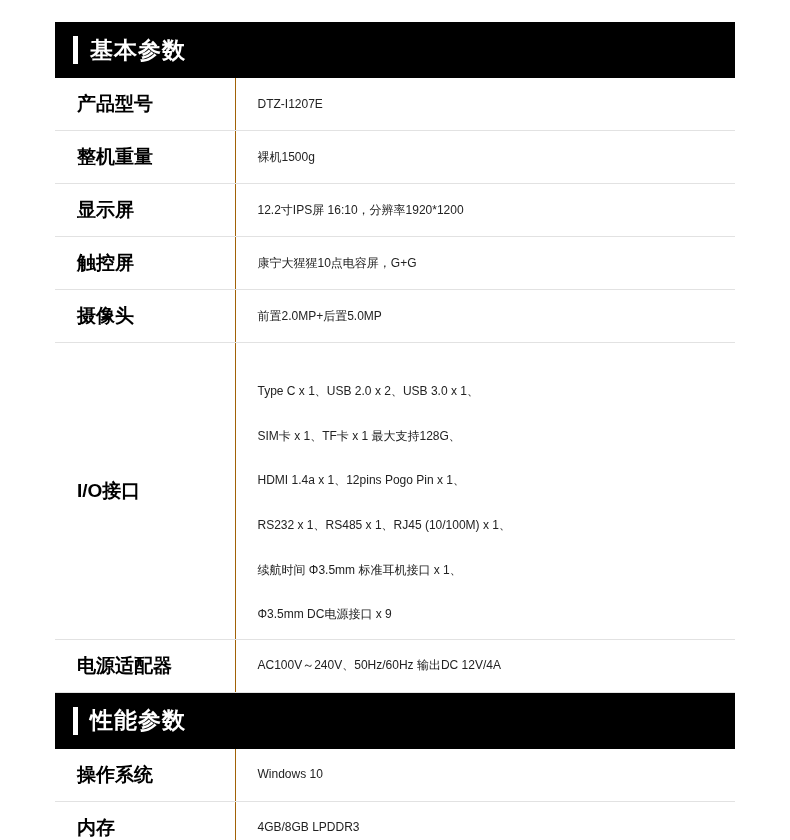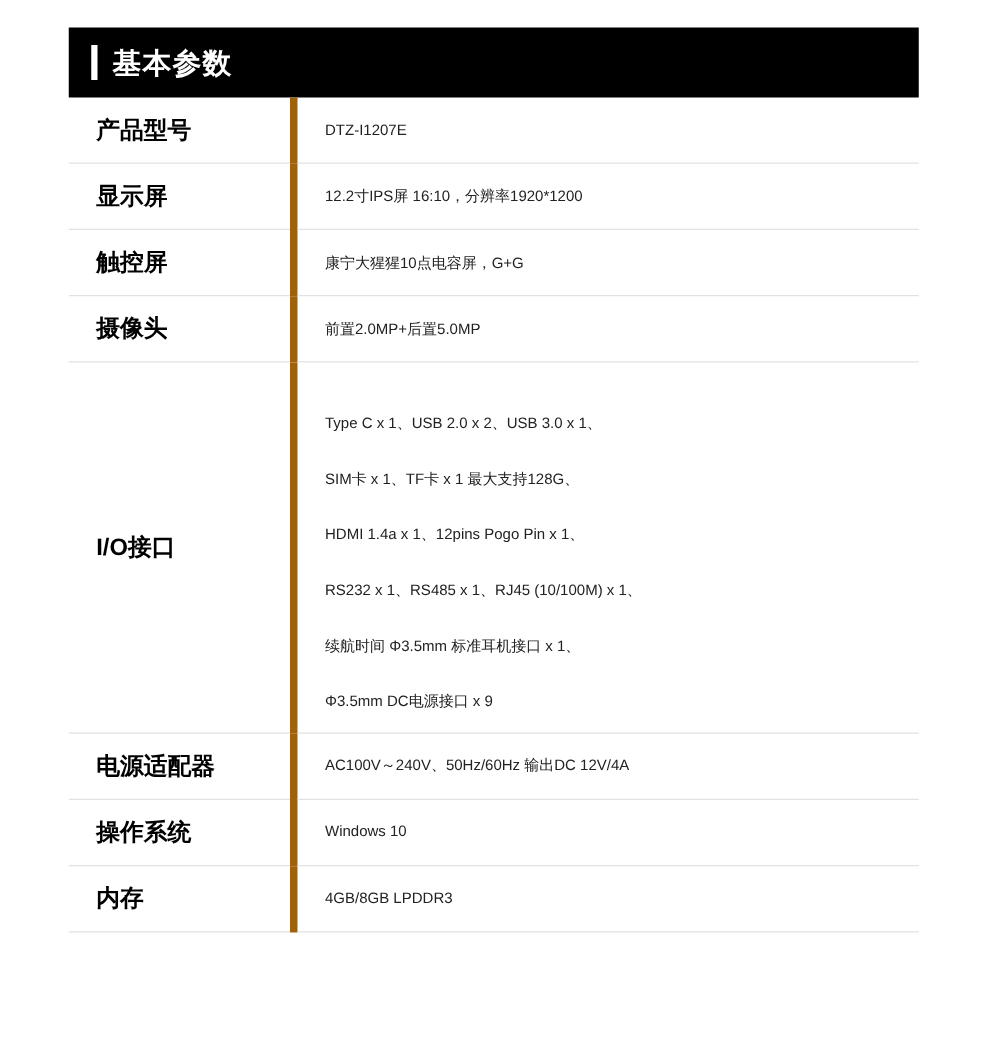--- a/index.html
+++ b/index.html
@@ -55,21 +55,21 @@
   .spec-row > td {
     border-bottom: 1px solid #e2e2e2;
     vertical-align: middle;
   }
   td.label-cell {
     width: 180px;
     padding: 13px 0 13px 22px;
     font-size: 19px;
     font-weight: bold;
     color: #000000;
-    border-right: 6px solid #a16207;
+    border-right: 1px solid #a16207;
     box-sizing: border-box;
   }
   td.value-cell {
     padding: 13px 10px 13px 22px;
     font-size: 12px;
     color: #222222;
     line-height: 1.55;
     box-sizing: border-box;
   }
   .value-cell.tall {
@@ -105,20 +105,24 @@
           </div>
         </td>
       </tr>
 
       <tr class="spec-row">
         <td class="label-cell">产品型号</td>
         <td class="value-cell">DTZ-I1207E</td>
       </tr>
 
 
+      <tr class="spec-row">
+        <td class="label-cell">整机重量</td>
+        <td class="value-cell">裸机1500g</td>
+      </tr>
 
       <tr class="spec-row">
         <td class="label-cell">显示屏</td>
         <td class="value-cell hl">12.2寸IPS屏 16:10，分辨率1920*1200</td>
       </tr>
 
       <tr class="spec-row">
         <td class="label-cell">触控屏</td>
         <td class="value-cell hl">康宁大猩猩10点电容屏，G+G</td>
       </tr>
@@ -138,20 +142,28 @@
           <span class="ln">续航时间 Φ3.5mm 标准耳机接口 x 1、</span>
           <span class="ln">Φ3.5mm DC电源接口 x 9</span>
         </td>
       </tr>
 
       <tr class="spec-row">
         <td class="label-cell">电源适配器</td>
         <td class="value-cell">AC100V～240V、50Hz/60Hz 输出DC 12V/4A</td>
       </tr>
 
+      <tr class="section-row">
+        <td colspan="2">
+          <div class="section-header">
+            <span class="bar"></span>
+            <span class="title">性能参数</span>
+          </div>
+        </td>
+      </tr>
 
 
       <tr class="spec-row">
         <td class="label-cell">操作系统</td>
         <td class="value-cell">Windows 10</td>
       </tr>
 
       <tr class="spec-row">
         <td class="label-cell">内存</td>
         <td class="value-cell">4GB/8GB LPDDR3</td>

